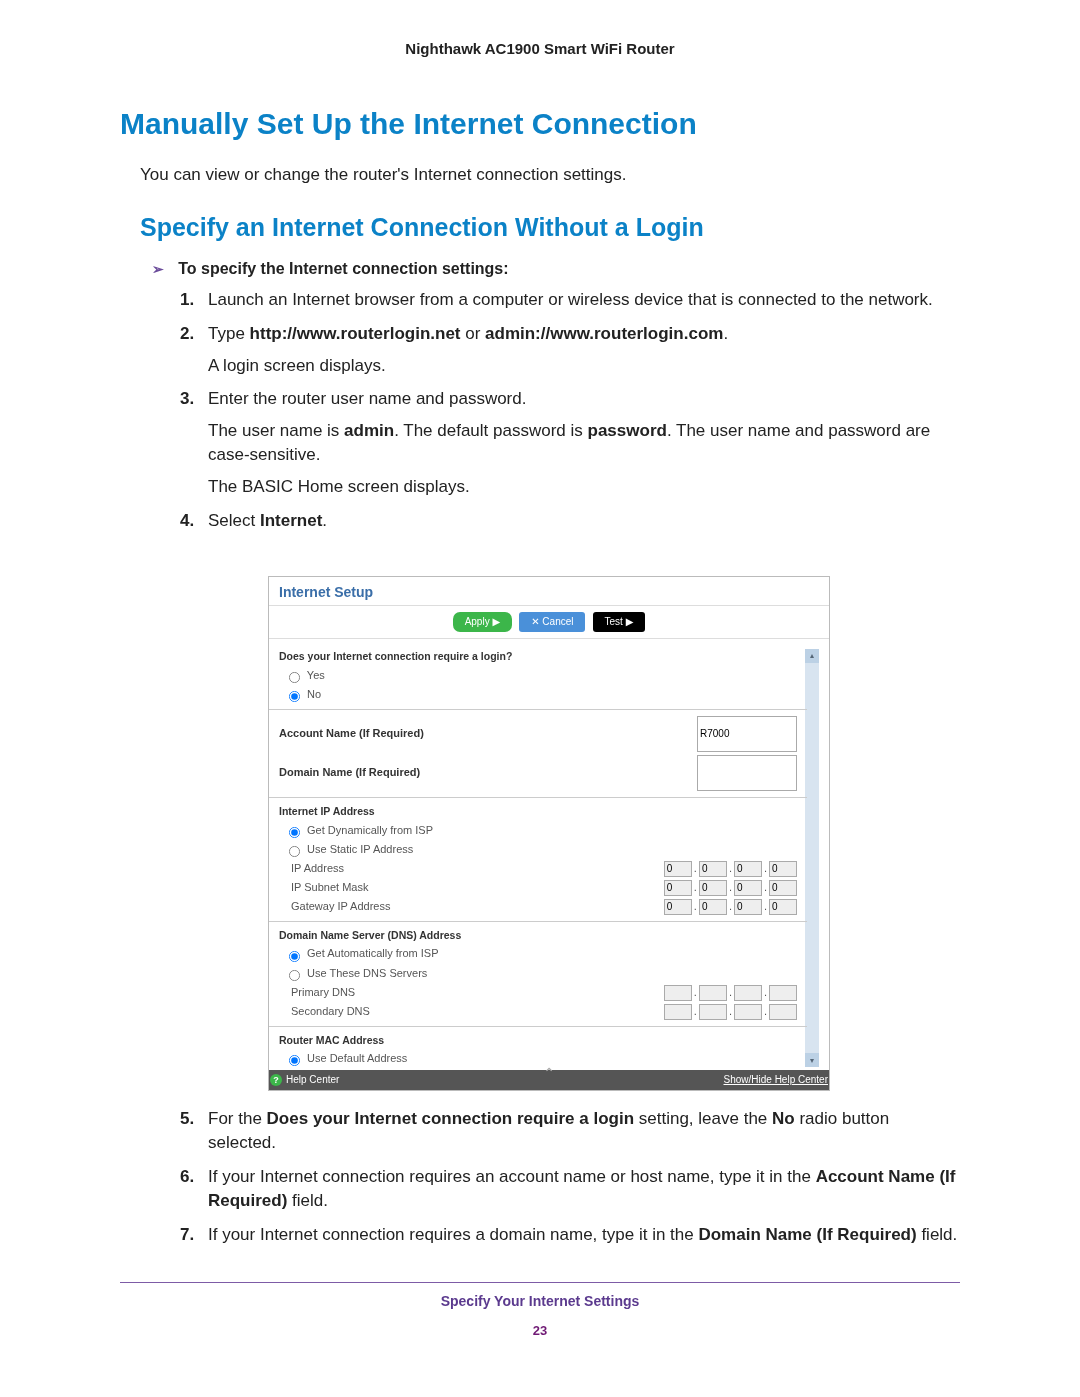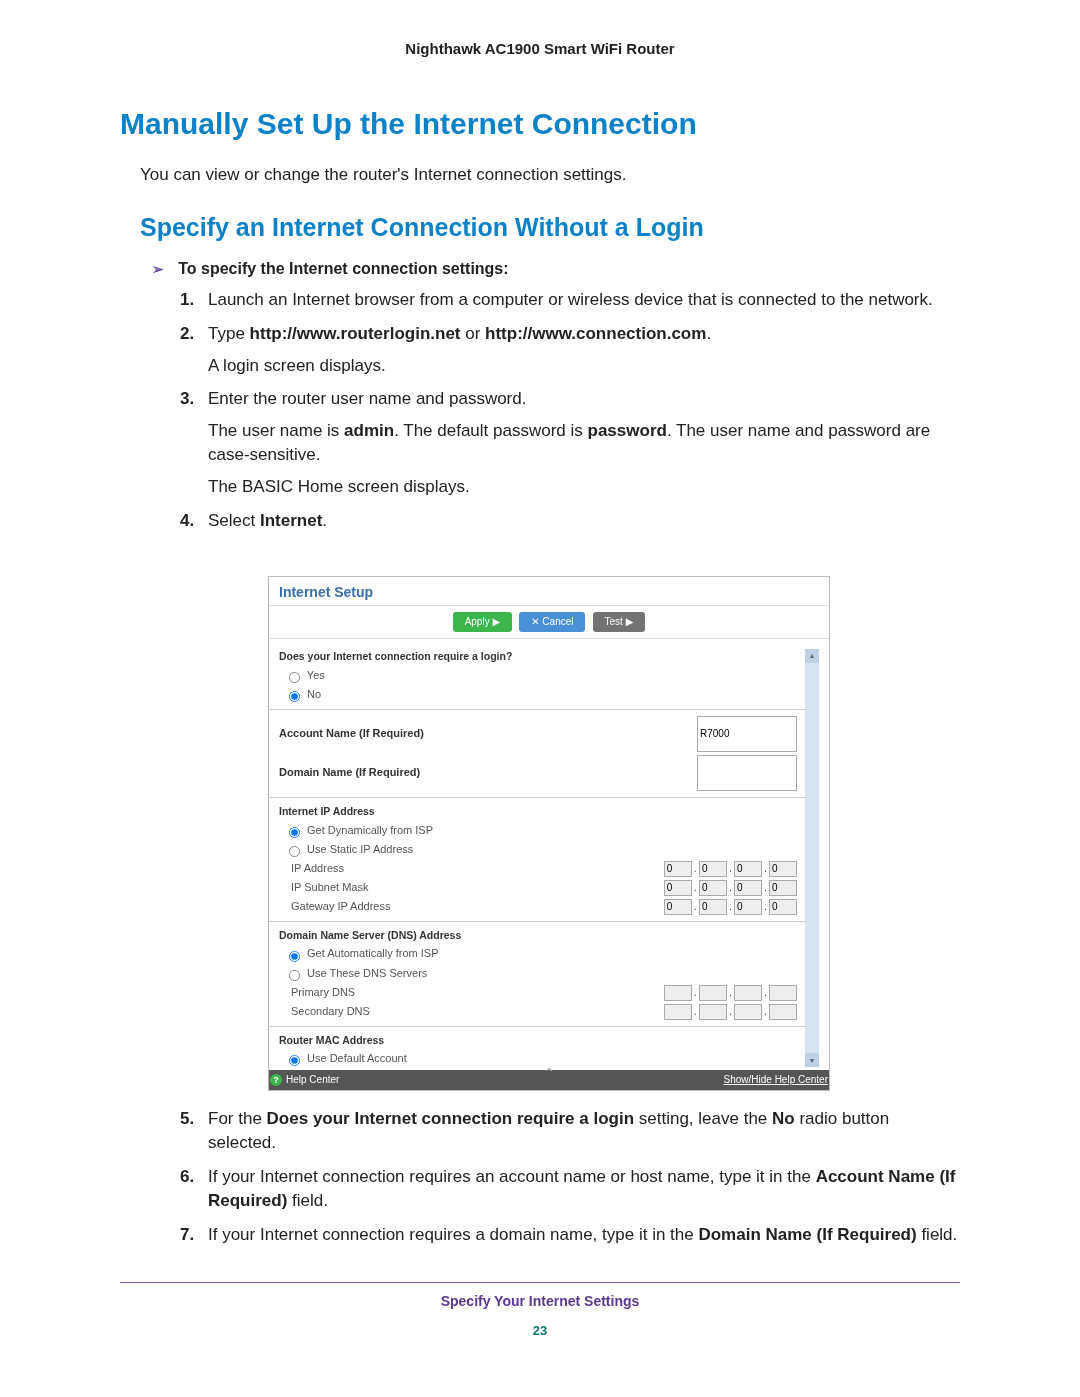--- a/index.html
+++ b/index.html
@@ -98,23 +98,23 @@
     border-bottom: 1px solid #ddd;
   }
   .ss-btn {
     display: inline-block;
     color: #fff;
     font-size: 10px;
     padding: 3px 12px;
     border-radius: 3px;
     margin: 0 2px;
   }
-  .ss-btn.apply { background: #3cb64a; }
+  .ss-btn.apply { background: #3cb64a; border-radius: 7px; }
   .ss-btn.cancel { background: #4a90d9; }
-  .ss-btn.test { background: #737373; }
+  .ss-btn.test { background: #000000; }
   .ss-body {
     padding: 6px 10px 0 10px;
     position: relative;
   }
   .ss-scroll-body {
     border-right: 14px solid #d8e4f0;
     padding-right: 8px;
     position: relative;
   }
   .ss-scroll-arrow-up, .ss-scroll-arrow-down {
@@ -251,21 +251,21 @@
   }
   .footer-section {
     text-align: center;
     color: #5b3a8e;
     font-weight: bold;
     font-size: 14px;
     margin-bottom: 14px;
   }
   .footer-page {
     text-align: center;
-    color: #0f766e;
+    color: #701a75;
     font-weight: bold;
     font-size: 13px;
   }
 </style>
 </head>
 <body>
 
 <div class="page">
   <div class="header-title">Nighthawk AC1900 Smart WiFi Router</div>
 
@@ -282,21 +282,21 @@
 
   <ol class="steps">
     <li>
       <span class="num">1.</span>
       <span>Launch an Internet browser from a computer or wireless device that is connected to the network.</span>
     </li>
 
     <li>
       <span class="num">2.</span>
       <span>
-        <span>Type </span><span class="bold">http://www.routerlogin.net</span><span> or </span><span class="bold">http://www.connection.com</span><span>.</span>
+        <span>Type </span><span class="bold">http://www.routerlogin.net</span><span> or </span><span class="bold">admin://www.routerlogin.com</span><span>.</span>
       </span>
       <p>A login screen displays.</p>
     </li>
 
     <li>
       <span class="num">3.</span>
       <span>Enter the router user name and password.</span>
       <p>
         <span>The user name is </span><span class="bold">admin</span><span>. The default password is </span><span class="bold">password</span><span>. The user name and password are case-sensitive.</span>
       </p>
@@ -386,21 +386,21 @@
                 <input class="ss-input-oct" style="">
                   <span class="ss-dot">.</span>
                   <input class="ss-input-oct" style="">
                   <span class="ss-dot">.</span>
                   <input class="ss-input-oct" style="">
                   <span class="ss-dot">.</span>
                   <input class="ss-input-oct" style="">
               </div>
               <hr class="ss-hr">
               <div class="ss-section-label">Router MAC Address</div>
-              <div class="ss-radio"><input type="radio" checked="" style=""> <span>Use Default Account</span></div>
+              <div class="ss-radio"><input type="radio" checked="" style=""> <span>Use Default Address</span></div>
               <div class="ss-scroll-arrow-down">▾</div>
             </div>
           </div>
           <div class="ss-footer">
             <span><span class="q">?</span><span>Help Center</span></span>
             <span class="chev">⌃</span>
             <span style="text-decoration:underline">Show/Hide Help Center</span>
           </div>
         </div>
 

